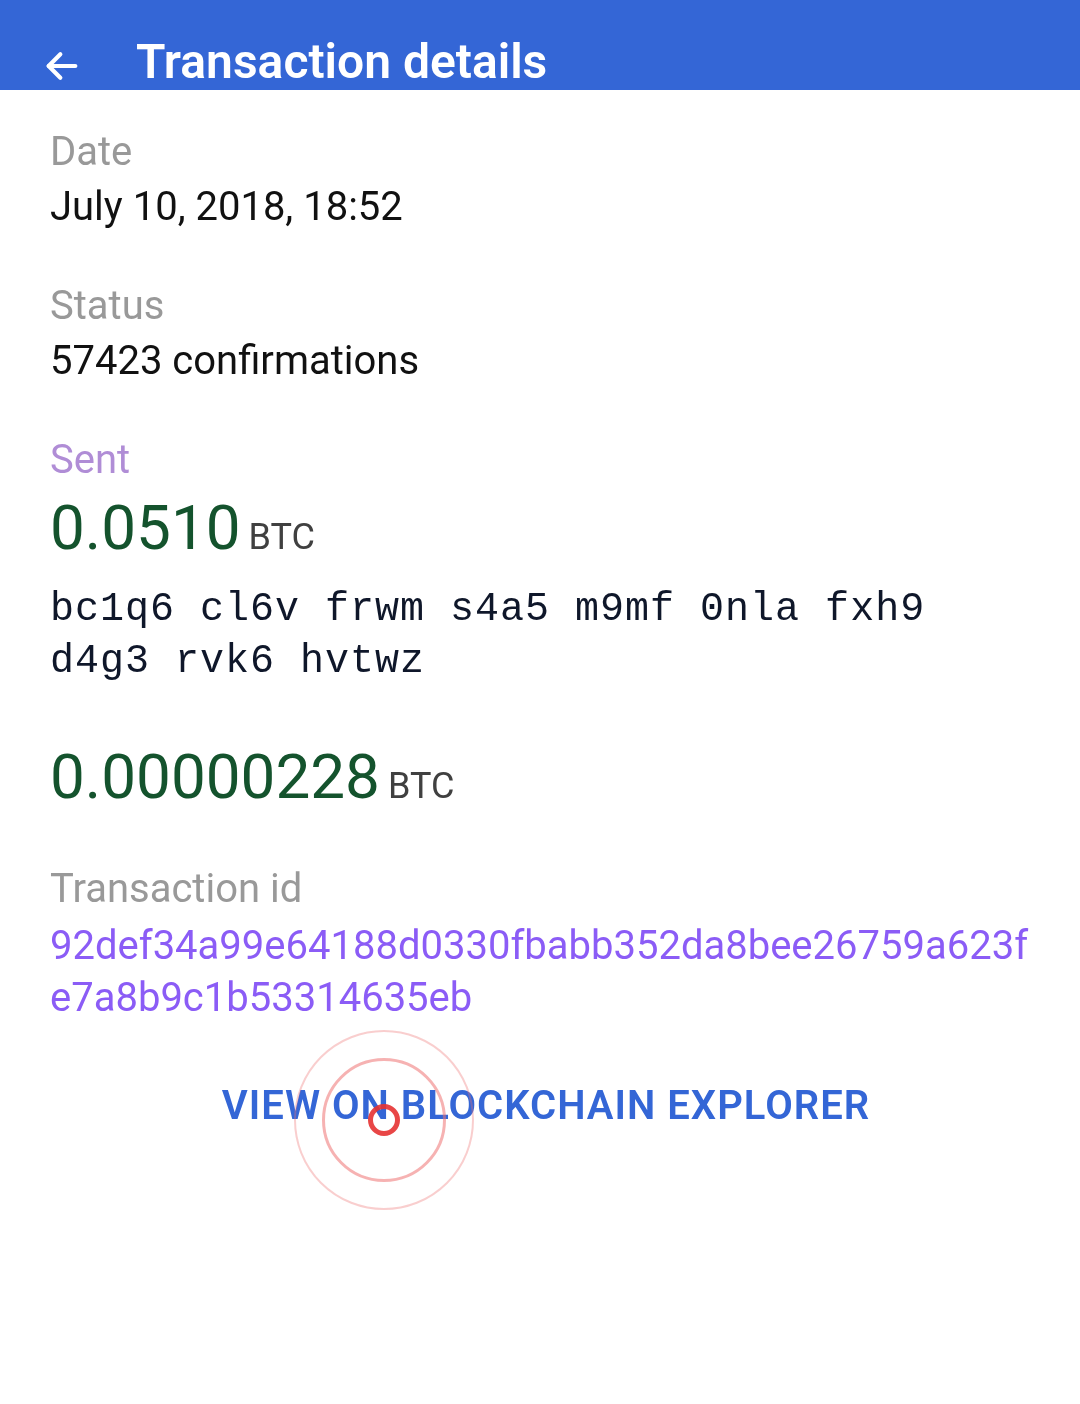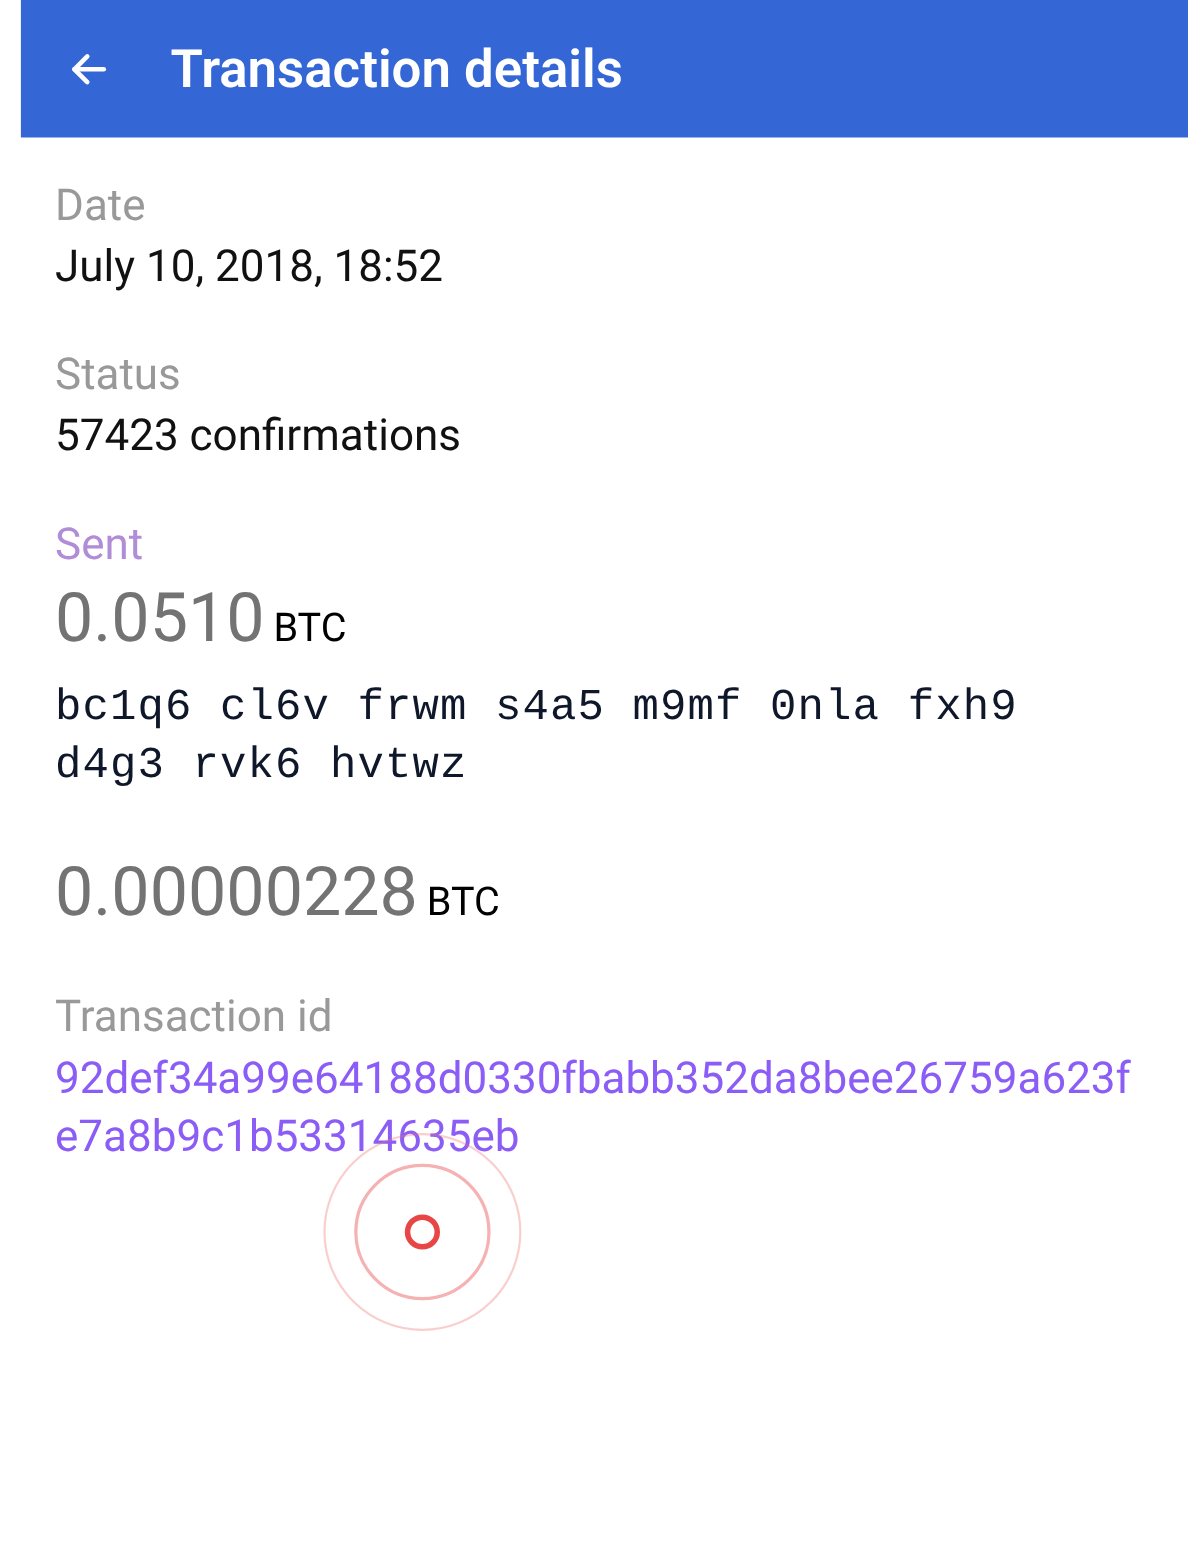--- a/index.html
+++ b/index.html
@@ -9,25 +9,24 @@
     }
     body {
       font-family: -apple-system, BlinkMacSystemFont, 'Segoe UI', Roboto, Helvetica, Arial, sans-serif;
       background: #fff;
       width: 1080px;
       height: 1404px;
       position: relative;
     }
     .header {
       background: #3466d6;
-      height: 125px;
+      height: 90px;
       display: flex;
-      align-items: center;
+      align-items: flex-end;
       padding-left: 38px;
-      margin-left: 19px;
     }
     .back-arrow {
       width: 48px;
       height: 48px;
       display: flex;
       align-items: center;
       justify-content: center;
       margin-right: 50px;
       cursor: pointer;
     }
@@ -58,26 +57,26 @@
     }
     .section {
       margin-bottom: 52px;
     }
     .amount-row {
       display: flex;
       align-items: baseline;
       margin-bottom: 20px;
     }
     .amount {
-      color: #737373;
+      color: #14532d;
       font-size: 62px;
       font-weight: 400;
     }
     .currency {
-      color: #000000;
+      color: #404040;
       font-size: 36px;
       font-weight: 400;
       margin-left: 8px;
     }
     .address {
       color: #0f172a;
       font-size: 40px;
       font-weight: 400;
       font-family: 'Courier New', monospace;
       letter-spacing: 1px;
@@ -155,19 +154,20 @@
       <span class="amount">0.00000228</span>
       <span class="currency">BTC</span>
     </div>
   </div>
 
   <div class="section" style="margin-bottom: 0;">
     <div class="label">Transaction id</div>
     <div class="txid">92def34a99e64188d0330fbabb352da8bee26759a623fe7a8b9c1b53314635eb</div>
   </div>
 
+  <div class="explorer-link">VIEW ON BLOCKCHAIN EXPLORER</div>
 </div>
 
 <div class="touch-indicator">
   <div class="ring ring1"></div>
   <div class="ring ring2"></div>
   <div class="ring ring3"></div>
 </div>
 
 </body></html>

